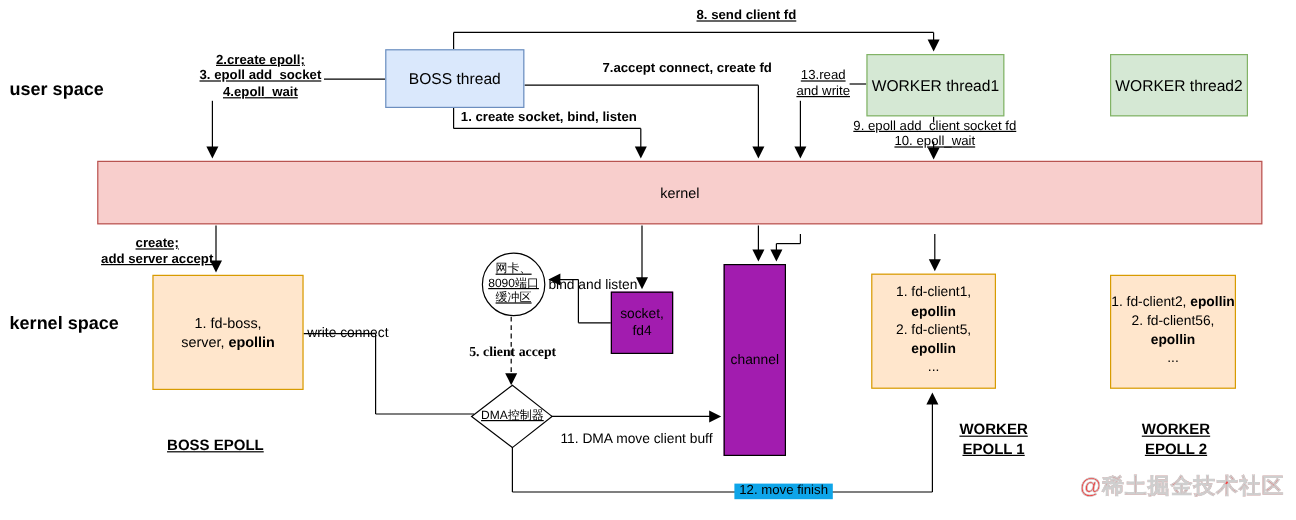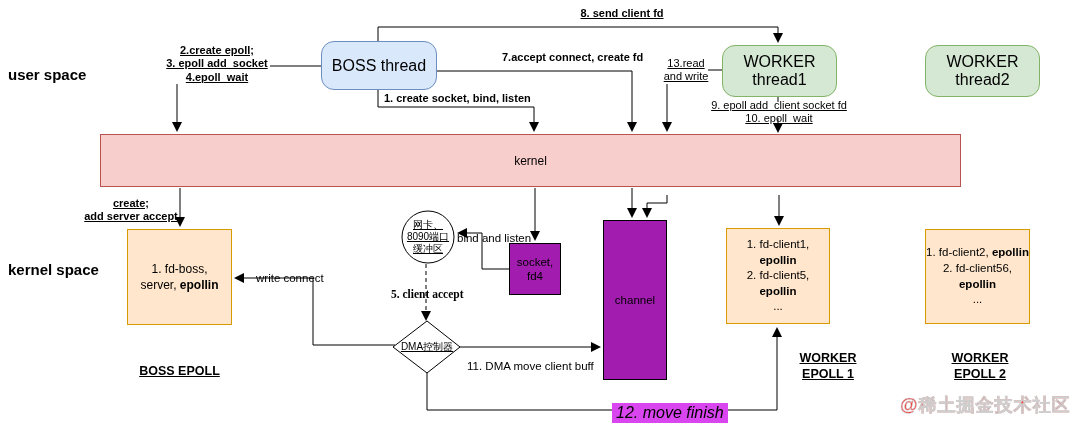--- a/index.html
+++ b/index.html
@@ -8,22 +8,22 @@
     font-family:"Liberation Sans",sans-serif;color:#000;overflow:hidden;
   }
   #stage *{box-sizing:border-box;}
   svg.layer{position:absolute;left:0;top:0;width:1080px;height:433px;z-index:1;}
   .node{position:absolute;z-index:2;display:flex;align-items:center;justify-content:center;text-align:center;}
   .lbl{position:absolute;z-index:3;white-space:pre-wrap;line-height:1.22;}
   .bold{font-weight:bold;}
   .center{text-align:center;text-decoration:underline;}
 
   .thread{
-    border-radius:13px;border:1px solid var(--thread-blue-border);
-    background:var(--thread-blue-fill);font-size:16px;
+    border-radius:0;border:1px solid var(--thread-blue-border);
+    background:var(--thread-blue-fill);font-size:13px;
   }
   .thread.green{border-color:var(--thread-green-border);background:var(--thread-green-fill);}
   .kernelband{
     border:1px solid var(--kernel-border);background:var(--kernel-fill);
   }
   .epollbox{
     border:1px solid var(--epoll-border);background:var(--epoll-fill);
     font-size:11.5px;line-height:1.35;
   }
   .plainbox{border:1px solid #000;background:#a21caf;font-size:11.5px;line-height:1.25;}
@@ -149,37 +149,37 @@
   </div>
 
   <div class="node thread green" style="left:722px;top:45px;width:115px;height:52px;">
     <span>WORKER thread1</span>
   </div>
 
   <div class="node thread green" style="left:925px;top:45px;width:115px;height:52px;">
     <span>WORKER thread2</span>
   </div>
 
-  <div class="node kernelband" style="left:100px;top:134px;width:861px;height:53px;justify-content:center;">
+  <div class="node kernelband" style="left:81px;top:134px;width:971px;height:53px;justify-content:center;">
     <span style="font-size:12px;">kernel</span>
   </div>
 
-  <div class="node epollbox" style="left:127px;top:229px;width:105px;height:96px;font-size:12px;">
+  <div class="node epollbox" style="left:127px;top:229px;width:126px;height:96px;font-size:12px;">
     <div>
       <span>1. fd-boss,</span><br>
       <span>server, </span><span class="bold">epollin</span>
     </div>
   </div>
 
   <div class="node plainbox" style="left:509px;top:243px;width:52px;height:52px;white-space:pre-wrap;">
     <span>socket,
 fd4</span>
   </div>
 
-  <div class="node plainbox" style="left:603px;top:220px;width:64px;height:160px;">
+  <div class="node plainbox" style="left:603px;top:220px;width:52px;height:160px;">
     <span>channel</span>
   </div>
 
   <div class="node epollbox" style="left:726px;top:228px;width:104px;height:96px;">
     <div>
       <span>1. fd-client1, </span><span class="bold">epollin</span><br>
       <span>2. fd-client5, </span><span class="bold">epollin</span><br>
       <span>...</span>
     </div>
   </div>
@@ -229,17 +229,17 @@
   <div class="lbl tiny center" style="left:394px;top:341px;width:66px;z-index:3;">DMA控制器</div>
 
   <div class="lbl" style="left:467px;top:359px;font-size:11.5px;">11. DMA move client buff</div>
 
   <div class="lbl caption center" style="left:776px;top:351px;width:104px;">WORKER
 EPOLL 1</div>
 
   <div class="lbl caption center" style="left:928px;top:351px;width:104px;">WORKER
 EPOLL 2</div>
 
-  <div class="lbl" style="left:612px;top:403px;font-size:16px;background:#d946ef;padding:0 4px;font-style:italic;">12. move finish</div>
+  <div class="lbl" style="left:612px;top:403px;font-size:11px;background:#0ea5e9;padding:0 4px;">12. move finish</div>
 
   <div class="lbl watermark" style="left:900px;top:395px;">@稀土掘金技术社区</div>
 
 </div>
 
 </body></html>

